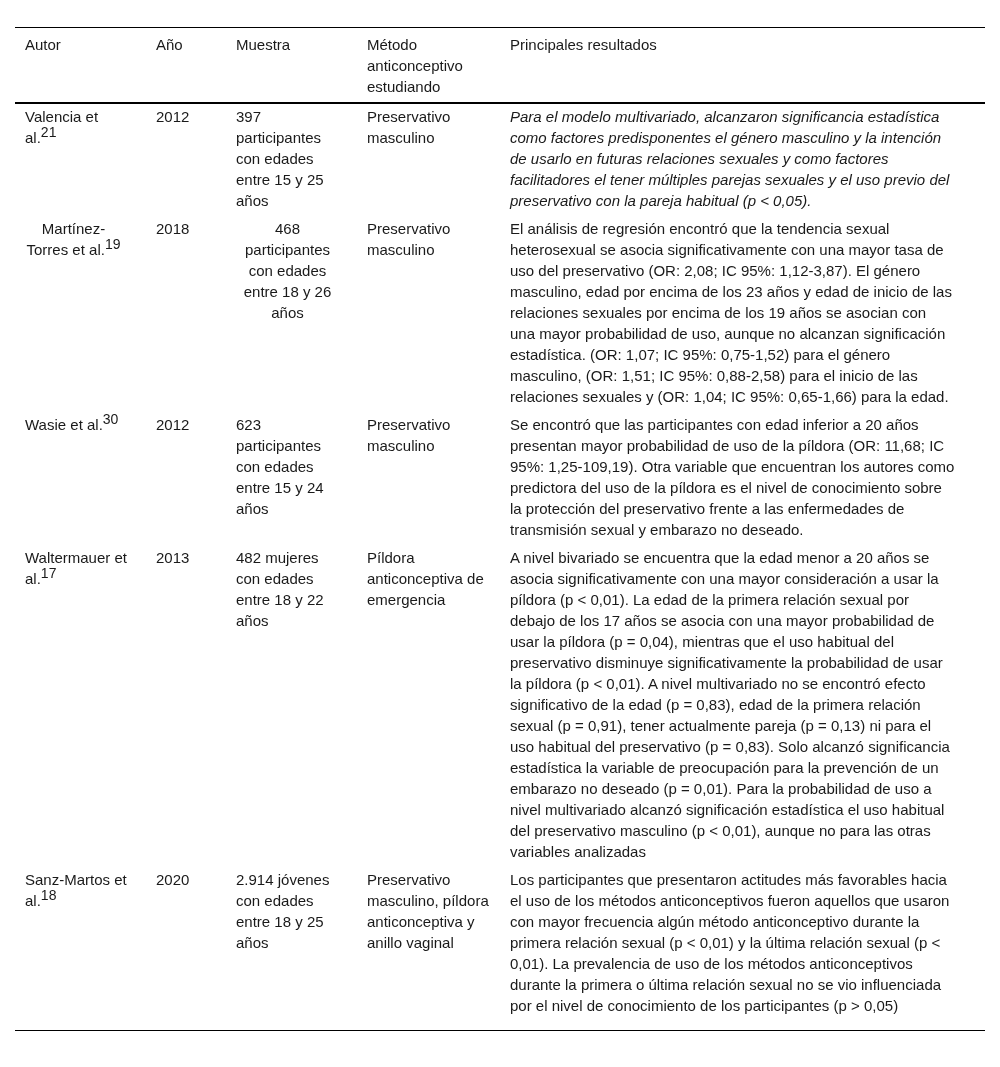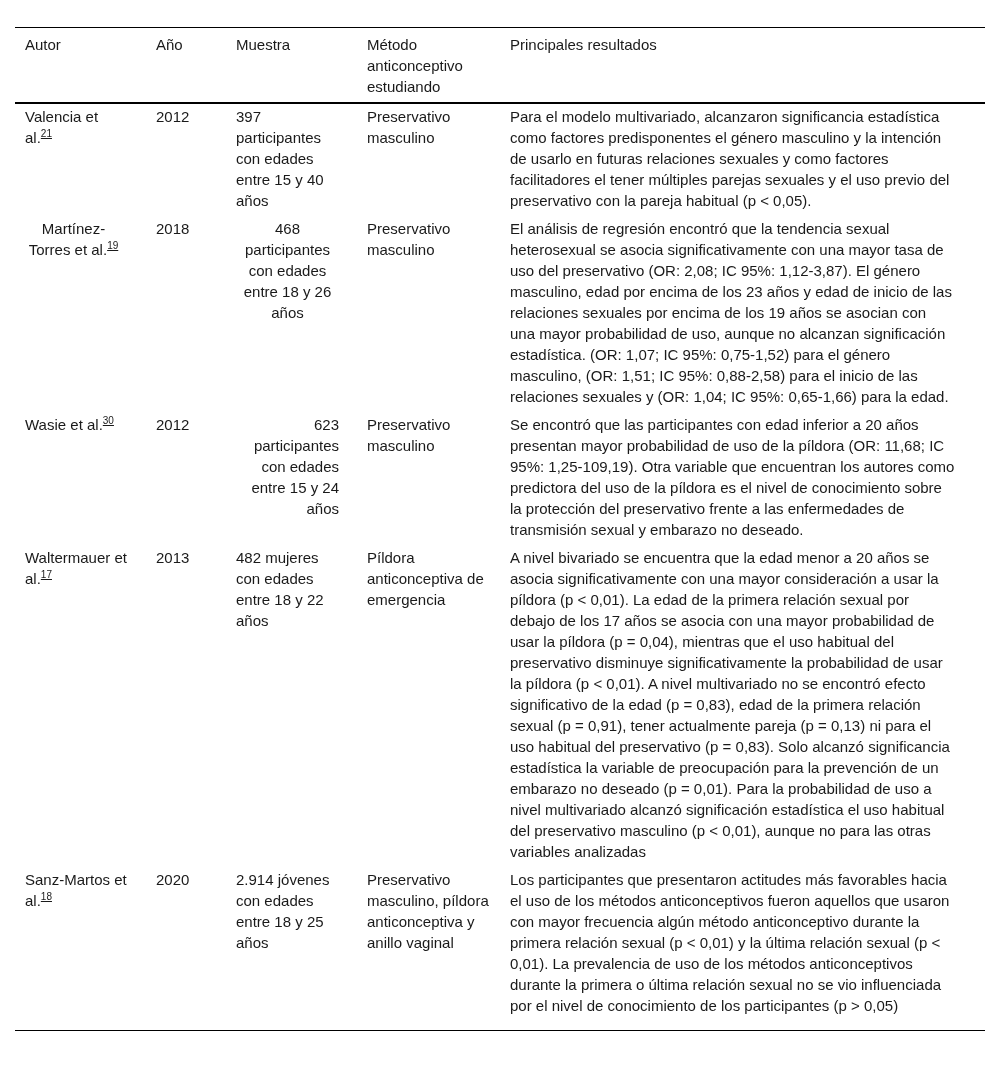--- a/index.html
+++ b/index.html
@@ -12,21 +12,21 @@
   }
   thead th {
     text-align: left; font-weight: normal; vertical-align: top;
     padding: 6px 10px 5px 10px; line-height: 21px;
     border-bottom: 2px solid #000;
   }
   tbody td {
     vertical-align: top; padding: 2px 10px 5px 10px; line-height: 21px;
   }
   tbody tr:last-child td { padding-bottom: 14px; }
-  sup { font-size: 10px; line-height: 0; vertical-align: 6px; text-decoration: underline; }
+  sup { font-size: 14px; line-height: 0; vertical-align: 6px; }
   col.c-autor { width: 131px; }
   col.c-anio { width: 80px; }
   col.c-muestra { width: 131px; }
   col.c-metodo { width: 143px; }
   col.c-result { width: 485px; }
 </style>
 </head>
 <body>
 
 <table class="data-table">
@@ -43,35 +43,35 @@
       <th>Año</th>
       <th>Muestra</th>
       <th style="padding-right:20px;">Método anticonceptivo estudiando</th>
       <th>Principales resultados</th>
     </tr>
   </thead>
   <tbody>
     <tr>
       <td style="padding-right:24px;"><span>Valencia et al.</span><sup>21</sup></td>
       <td>2012</td>
-      <td style="padding-right:18px;">397 participantes con edades entre 15 y 40 años</td>
+      <td style="padding-right:18px;">397 participantes con edades entre 15 y 25 años</td>
       <td>Preservativo masculino</td>
-      <td style="padding-right:30px;">Para el modelo multivariado, alcanzaron significancia estadística como factores predisponentes el género masculino y la intención de usarlo en futuras relaciones sexuales y como factores facilitadores el tener múltiples parejas sexuales y el uso previo del preservativo con la pareja habitual (p &lt; 0,05).</td>
+      <td style="padding-right:30px;font-style:italic;">Para el modelo multivariado, alcanzaron significancia estadística como factores predisponentes el género masculino y la intención de usarlo en futuras relaciones sexuales y como factores facilitadores el tener múltiples parejas sexuales y el uso previo del preservativo con la pareja habitual (p &lt; 0,05).</td>
     </tr>
     <tr>
       <td style="padding-right:24px;text-align:center;"><span>Martínez-Torres et al.</span><sup>19</sup></td>
       <td>2018</td>
       <td style="padding-right:18px;text-align:center;">468 participantes con edades entre 18 y 26 años</td>
       <td>Preservativo masculino</td>
       <td style="padding-right:30px;">El análisis de regresión encontró que la tendencia sexual heterosexual se asocia significativamente con una mayor tasa de uso del preservativo (OR: 2,08; IC 95%: 1,12-3,87). El género masculino, edad por encima de los 23 años y edad de inicio de las relaciones sexuales por encima de los 19 años se asocian con una mayor probabilidad de uso, aunque no alcanzan significación estadística. (OR: 1,07; IC 95%: 0,75-1,52) para el género masculino, (OR: 1,51; IC 95%: 0,88-2,58) para el inicio de las relaciones sexuales y (OR: 1,04; IC 95%: 0,65-1,66) para la edad.</td>
     </tr>
     <tr>
       <td style="padding-right:24px;"><span>Wasie et al.</span><sup>30</sup></td>
       <td>2012</td>
-      <td style="padding-right:18px;text-align:right;">623 participantes con edades entre 15 y 24 años</td>
+      <td style="padding-right:18px;">623 participantes con edades entre 15 y 24 años</td>
       <td>Preservativo masculino</td>
       <td style="padding-right:30px;">Se encontró que las participantes con edad inferior a 20 años presentan mayor probabilidad de uso de la píldora (OR: 11,68; IC 95%: 1,25-109,19). Otra variable que encuentran los autores como predictora del uso de la píldora es el nivel de conocimiento sobre la protección del preservativo frente a las enfermedades de transmisión sexual y embarazo no deseado.</td>
     </tr>
     <tr>
       <td style="padding-right:14px;"><span>Waltermauer et al.</span><sup>17</sup></td>
       <td>2013</td>
       <td style="padding-right:18px;">482 mujeres con edades entre 18 y 22 años</td>
       <td>Píldora anticonceptiva de emergencia</td>
       <td style="padding-right:30px;">A nivel bivariado se encuentra que la edad menor a 20 años se asocia significativamente con una mayor consideración a usar la píldora (p &lt; 0,01). La edad de la primera relación sexual por debajo de los 17 años se asocia con una mayor probabilidad de usar la píldora (p = 0,04), mientras que el uso habitual del preservativo disminuye significativamente la probabilidad de usar la píldora (p &lt; 0,01). A nivel multivariado no se encontró efecto significativo de la edad (p = 0,83), edad de la primera relación sexual (p = 0,91), tener actualmente pareja (p = 0,13) ni para el uso habitual del preservativo (p = 0,83). Solo alcanzó significancia estadística la variable de preocupación para la prevención de un embarazo no deseado (p = 0,01). Para la probabilidad de uso a nivel multivariado alcanzó significación estadística el uso habitual del preservativo masculino (p &lt; 0,01), aunque no para las otras variables analizadas</td>
     </tr>

